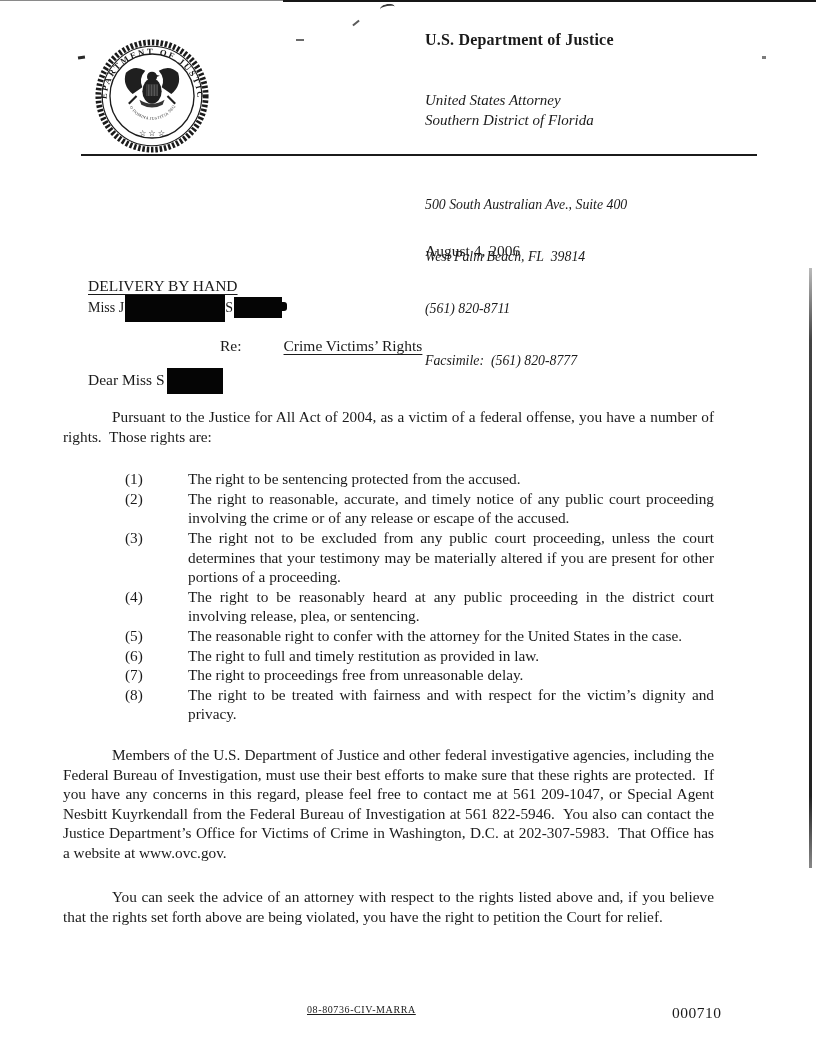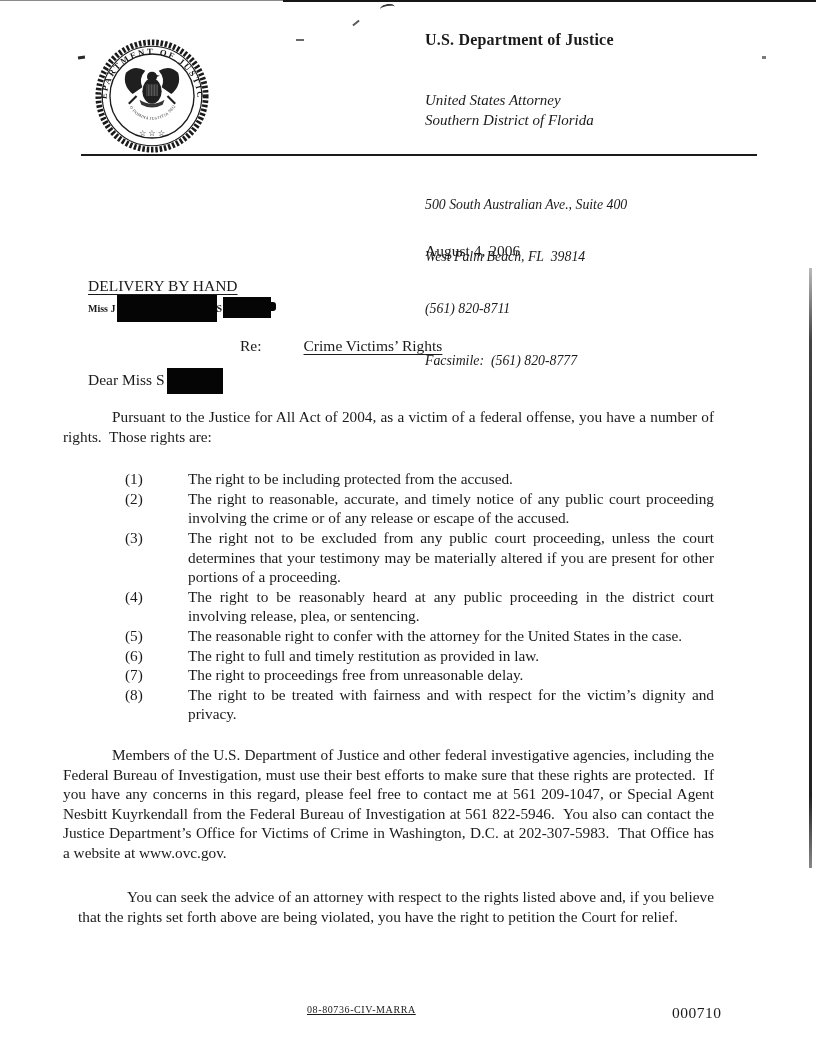--- a/index.html
+++ b/index.html
@@ -30,42 +30,42 @@
   .agency { position:absolute; left:425px; top:31px; font-size:16px; font-weight:bold; letter-spacing:0.2px;text-align:center; }
   .office { position:absolute; left:425px; top:90px; font-style:italic; font-size:15px; line-height:20px; }
   .rule { position:absolute; left:81px; top:154px; width:676px; height:2px; background:#1b1b1b; }
   .address { position:absolute; left:425px; top:161px; font-style:italic; font-size:13.8px;
              line-height:17.4px; white-space:pre-wrap; }
   .date { position:absolute; left:425px; top:242px; font-size:15.5px; }
 
   
   .delivery { position:absolute; left:88px; top:277px; font-size:15.5px;
               text-decoration:underline; text-underline-offset:3px;text-align:right; }
-  .addressee { position:absolute; left:88px; top:295px; font-size:10px; white-space:nowrap;font-weight:bold; }
+  .addressee { position:absolute; left:88px; top:295px; font-size:14px; white-space:nowrap; }
   .redact { display:inline-block; background:#050505; }
   .redact-1 { width:100px; height:27px; vertical-align:-10px; margin-left:1px; }
   .redact-2 { position:relative; width:48px; height:21px; vertical-align:-6px; margin-left:1px; }
   .redact-2::after { content:""; position:absolute; right:-5px; top:5px; width:5px; height:9px;
                      background:#050505; border-radius:0 3px 3px 0; }
   .redact-3 { width:56px; height:26px; vertical-align:-9px; margin-left:2px; }
-  .re-line { position:absolute; left:240px; top:337px; font-size:15.5px;font-family:Liberation Serif, serif; }
+  .re-line { position:absolute; left:220px; top:337px; font-size:15.5px;font-family:Liberation Serif, serif; }
   .re-label { display:inline-block; margin-right:42px; }
   .re-subject { text-decoration:underline; text-underline-offset:3px; }
   .salutation { position:absolute; left:88px; top:368px; font-size:15.5px; white-space:nowrap; }
 
   
   .body { position:absolute; left:63px; top:407px; width:651px;
           font-size:15.3px; line-height:19.6px; text-align:justify; }
   .para { text-indent:49px; white-space:pre-wrap; }
   .rights { list-style:none; margin-top:23px; margin-bottom:21px; }
   .right-row { display:flex; }
   .right-num { flex:0 0 63px; margin-left:62px; }
   .right-text { flex:1; text-align:justify; }
   .p2 { margin-top:16px; }
-  .p3 { margin-top:25px;margin-left:15px; }
+  .p3 { margin-top:25px; }
 
   
   .footer-case  { position:absolute; left:307px; top:1004px; font-size:10px; letter-spacing:0.6px;text-decoration:underline; }
   .footer-bates { position:absolute; left:672px; top:1004px; font-size:15.5px; letter-spacing:0.5px; }
 </style>
 </head>
 <body>
 
 <div class="page">
 
@@ -129,21 +129,21 @@
   </div>
   <div class="salutation">
     <span>Dear Miss S</span><span class="redact redact-3"></span>
   </div>
 
   <div class="body">
     <p class="para">Pursuant to the Justice for All Act of 2004, as a victim of a federal offense, you have a number of rights.  Those rights are:</p>
     <ol class="rights">
       <li class="right-row">
         <span class="right-num">(1)</span>
-        <span class="right-text">The right to be including protected from the accused.</span>
+        <span class="right-text">The right to be sentencing protected from the accused.</span>
       </li>
       <li class="right-row">
         <span class="right-num">(2)</span>
         <span class="right-text">The right to reasonable, accurate, and timely notice of any public court proceeding involving the crime or of any release or escape of the accused.</span>
       </li>
       <li class="right-row">
         <span class="right-num">(3)</span>
         <span class="right-text">The right not to be excluded from any public court proceeding, unless the court determines that your testimony may be materially altered if you are present for other portions of a proceeding.</span>
       </li>
       <li class="right-row">

